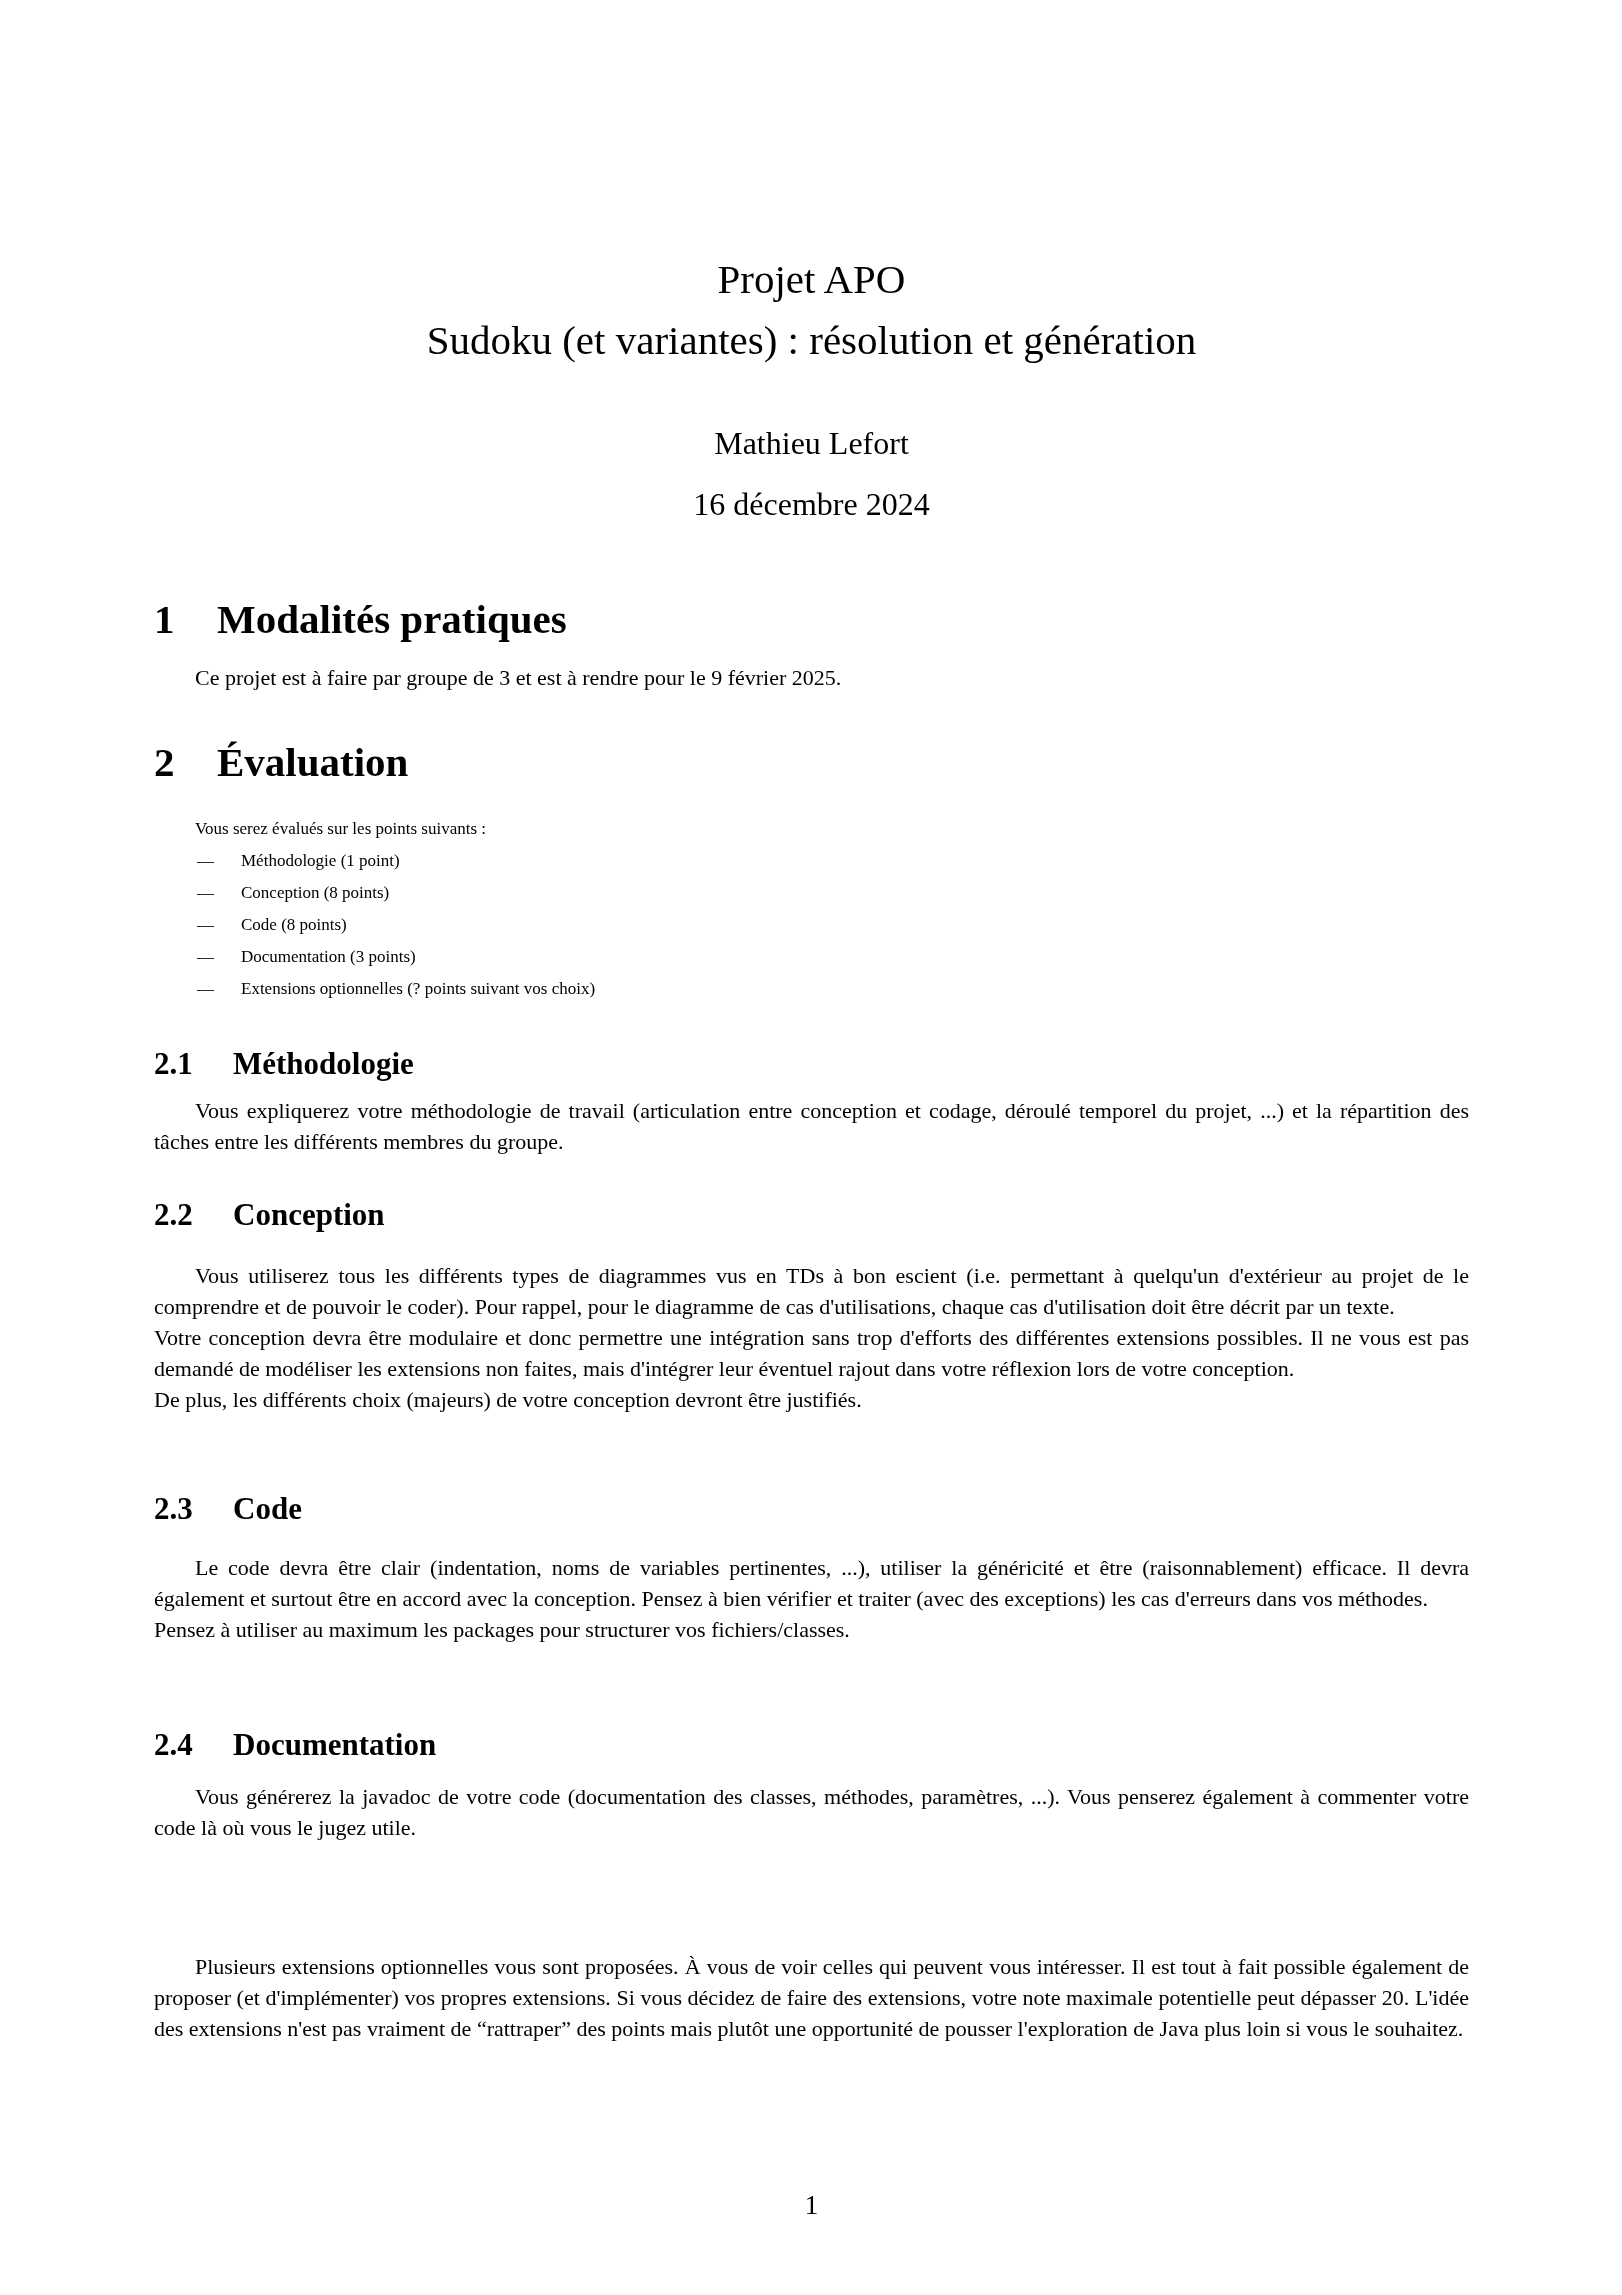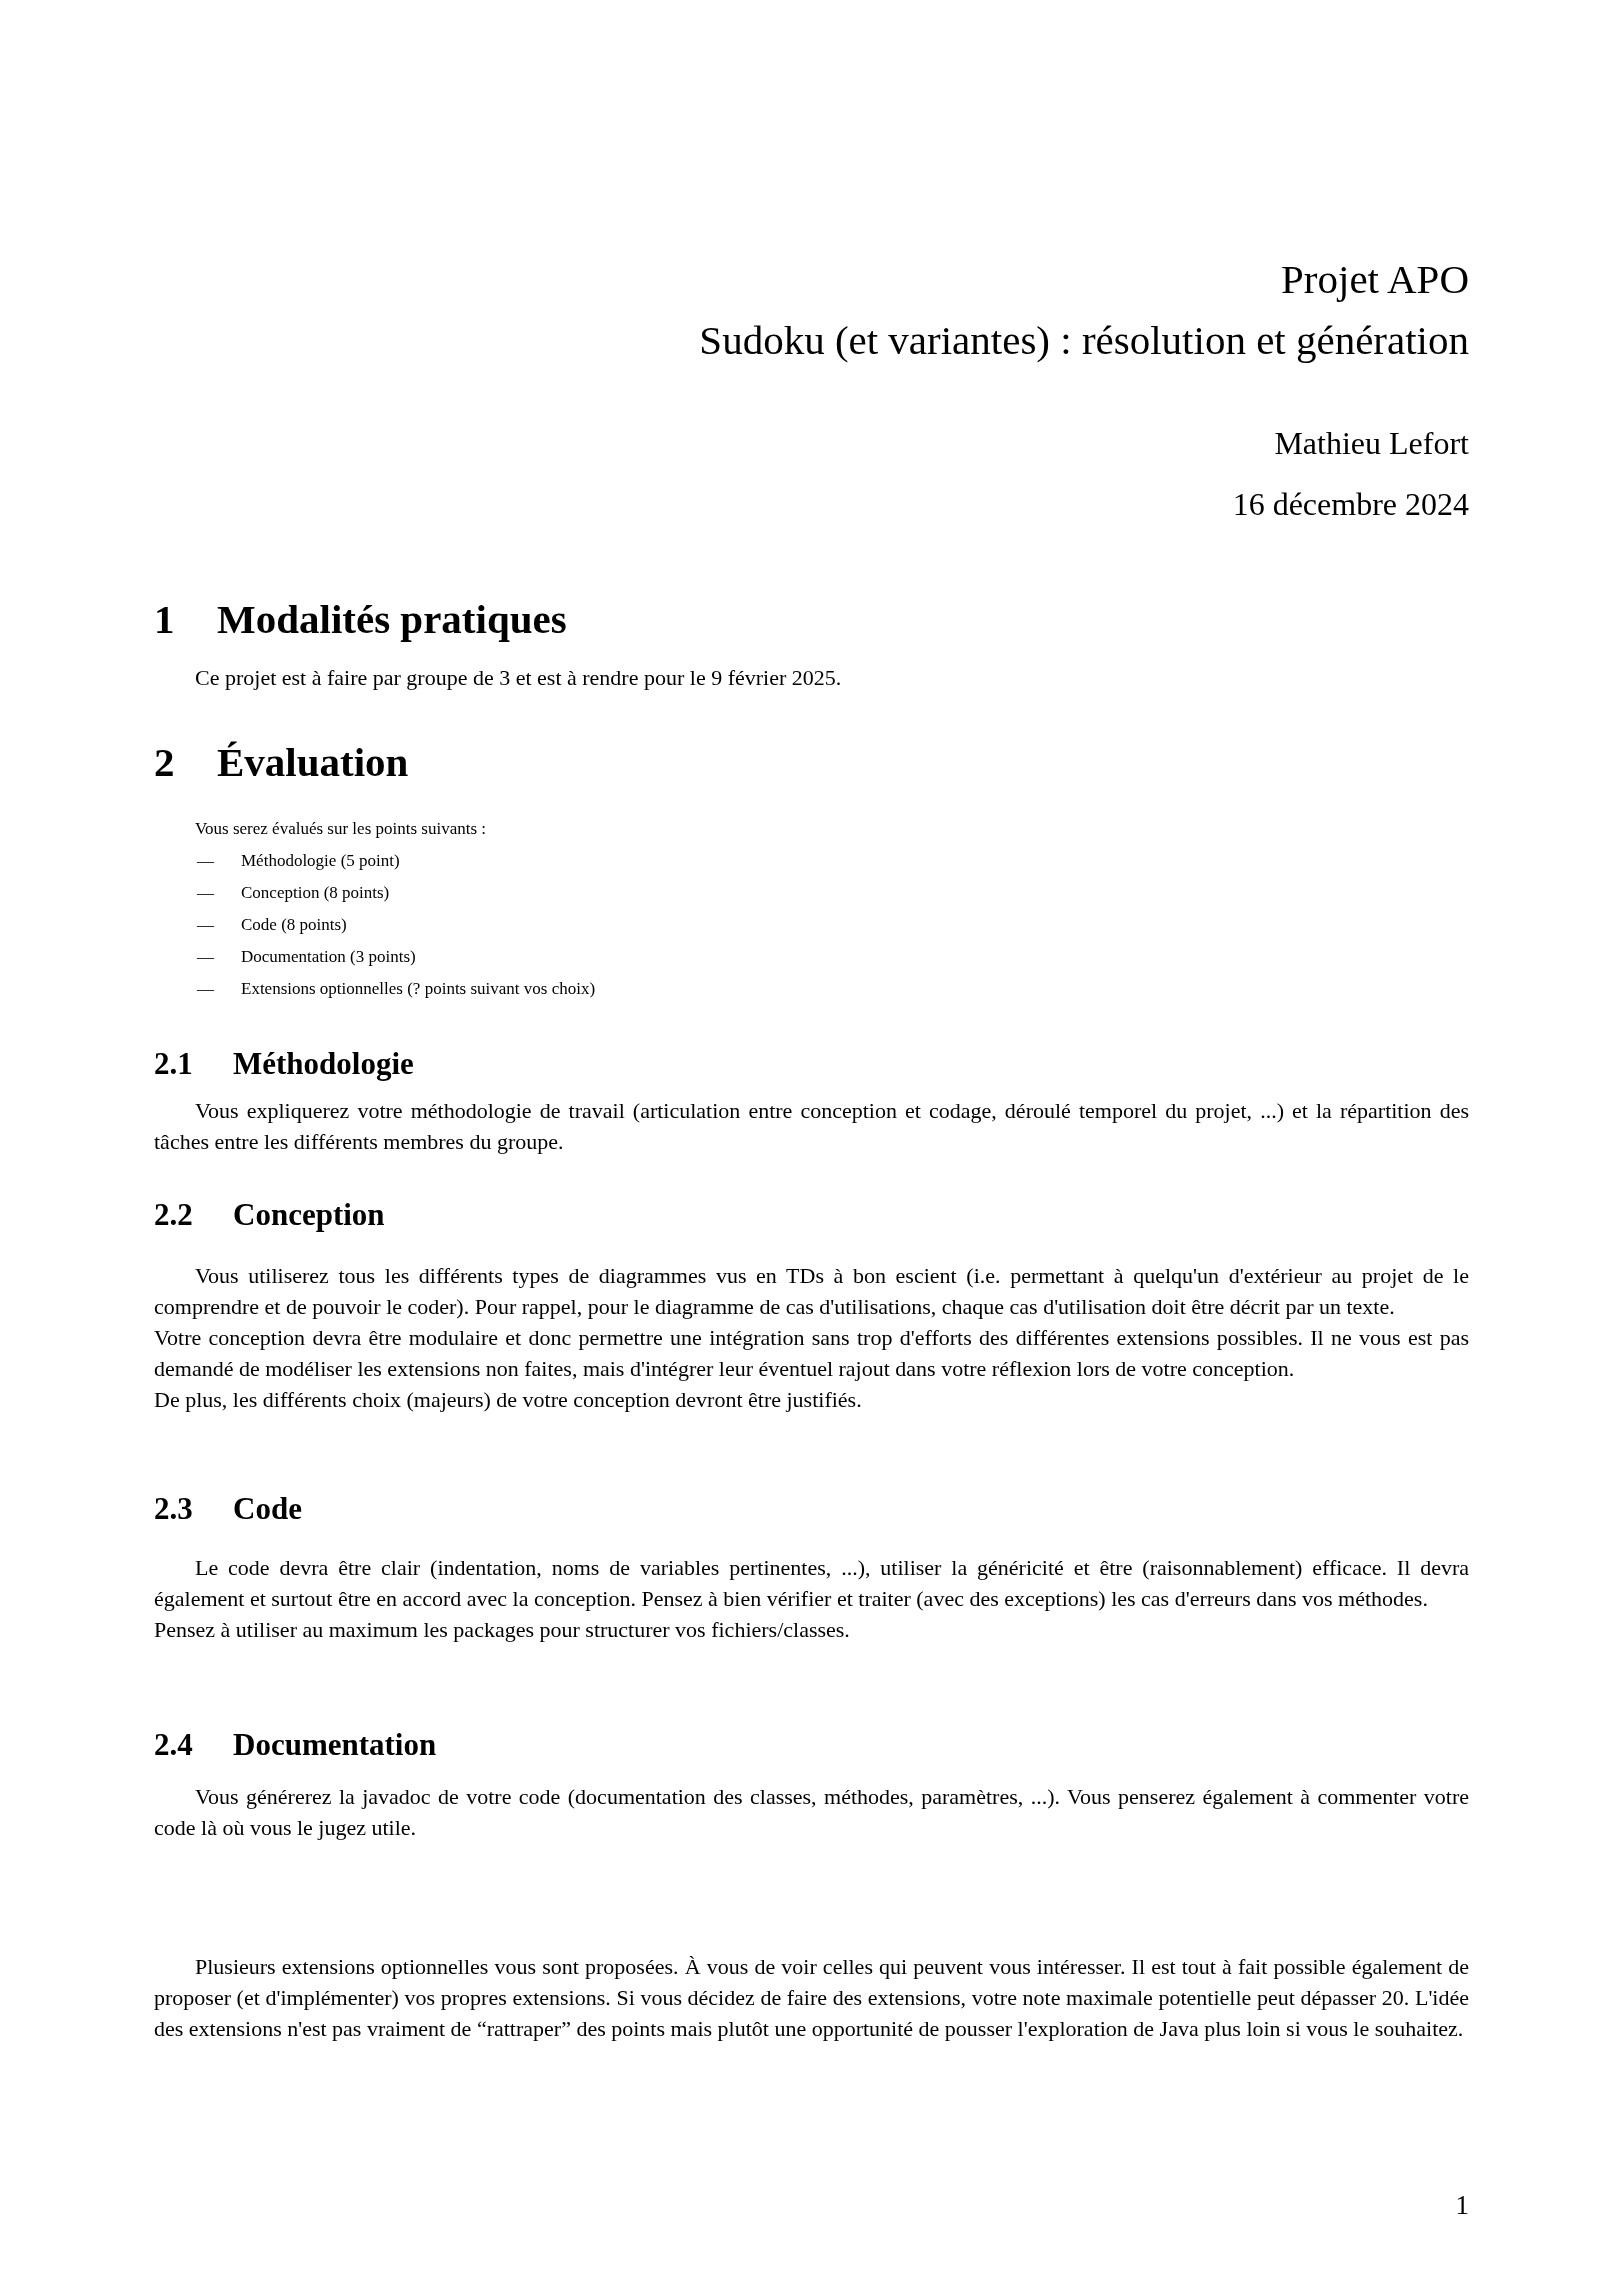--- a/index.html
+++ b/index.html
@@ -6,21 +6,21 @@
   .page {
     position: relative;
     width: 1623px;
     height: 2295px;
     background: #ffffff;
     color: #000000;
     font-family: "Liberation Serif", "DejaVu Serif", serif;
     overflow: hidden;
   }
   .abs { position: absolute; left: 154px; width: 1315px; }
-  .centered { text-align: right; }
+  .centered { text-align: center; }
 
   .doc-title {
     font-size: 41px;
     line-height: 1.1;
     font-weight: normal;
   }
   .doc-author, .doc-date {
     font-size: 32px;
     font-weight: normal;
   }
@@ -74,21 +74,21 @@
   </div>
 
   <div class="abs sec-heading" style="top: 741px;">
     <span class="sec-num">2</span><span>Évaluation</span>
   </div>
 
   <div class="abs eval-list" style="top: 813px;">
     <p class="intro">Vous serez évalués sur les points suivants :</p>
     <p class="item">
       <span class="dash">—</span>
-      <span>Méthodologie (5 point)</span>
+      <span>Méthodologie (1 point)</span>
     </p>
     <p class="item">
       <span class="dash">—</span>
       <span>Conception (8 points)</span>
     </p>
     <p class="item">
       <span class="dash">—</span>
       <span>Code (8 points)</span>
     </p>
     <p class="item">

